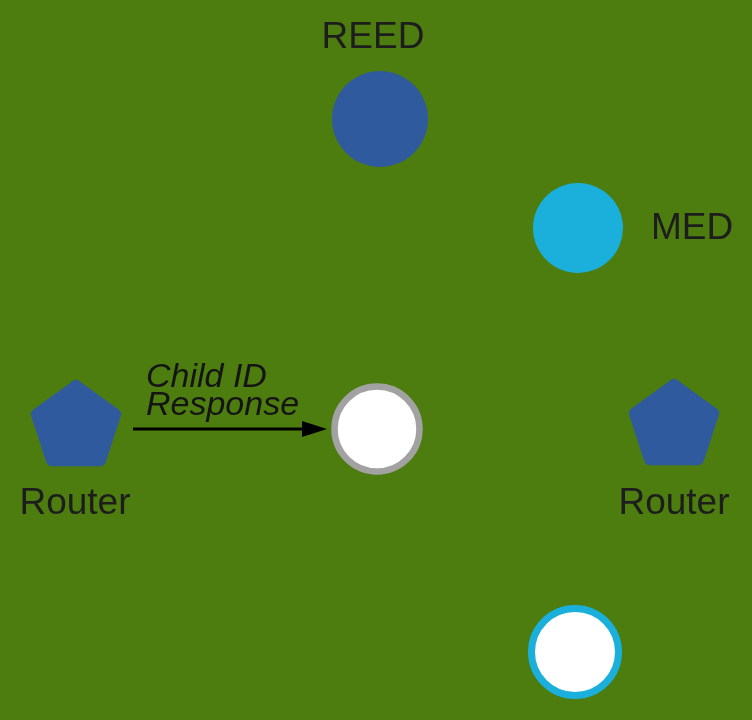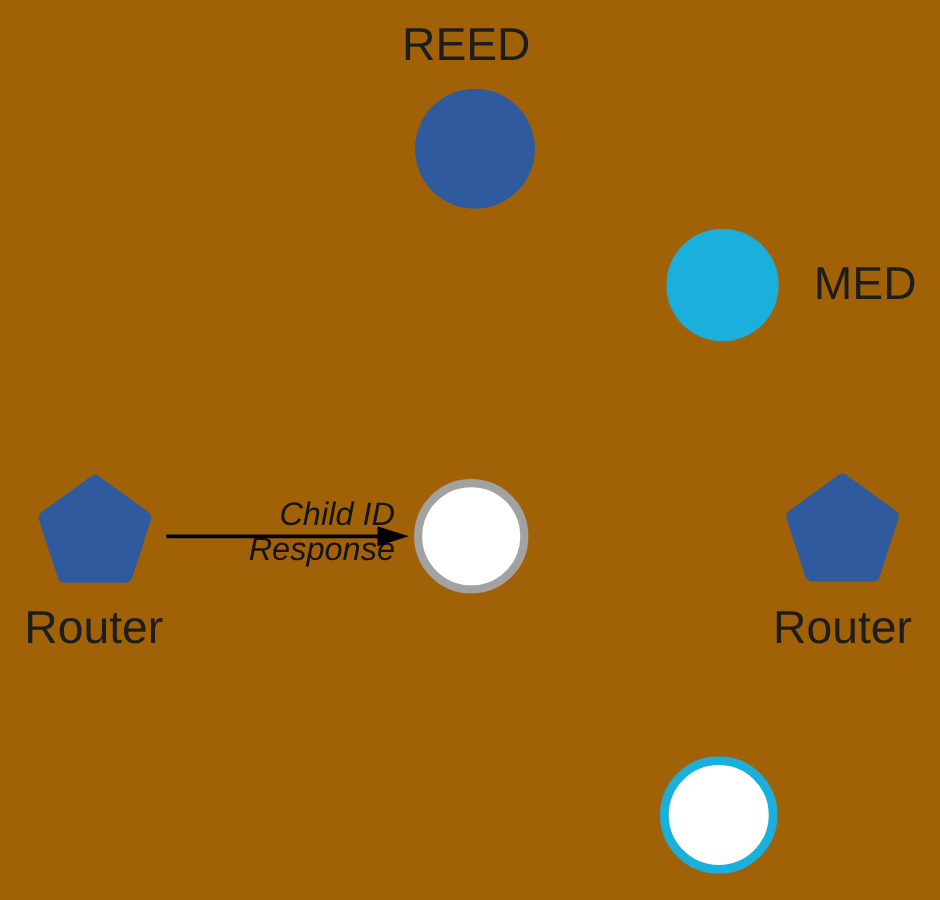--- a/index.html
+++ b/index.html
@@ -4,46 +4,45 @@
 <style>
   html, body {
     margin: 0;
     padding: 0;
     background: #ffffff;
   }
   .canvas {
     position: relative;
     width: 752px;
     height: 720px;
-    background: #a16207;
+    background: #4d7c0f;
     font-family: "Liberation Sans", "DejaVu Sans", sans-serif;
     overflow: hidden;
   }
   .shape {
     position: absolute;
     display: block;
   }
   .node-label {
     position: absolute;
     font-size: 37px;
     line-height: 42px;
     color: #1d1d1d;
     white-space: nowrap;
   }
   .center {
     text-align: center;
   }
   .edge-label {
     position: absolute;
     font-style: italic;
-    font-size: 26px;
+    font-size: 34px;
     line-height: 28px;
     color: #141414;
-    text-align: right;
-    margin-top: 36px;
+    text-align: left;
   }
 </style>
 </head>
 <body>
 
 <div class="canvas">
 
   <div class="node-label center" style="left:273px; top:15px; width:200px;">REED</div>
   <svg class="shape" style="left:332px; top:71px;" width="96" height="96">
     <circle cx="48" cy="48" r="48" fill="#2f5b9e"></circle>

